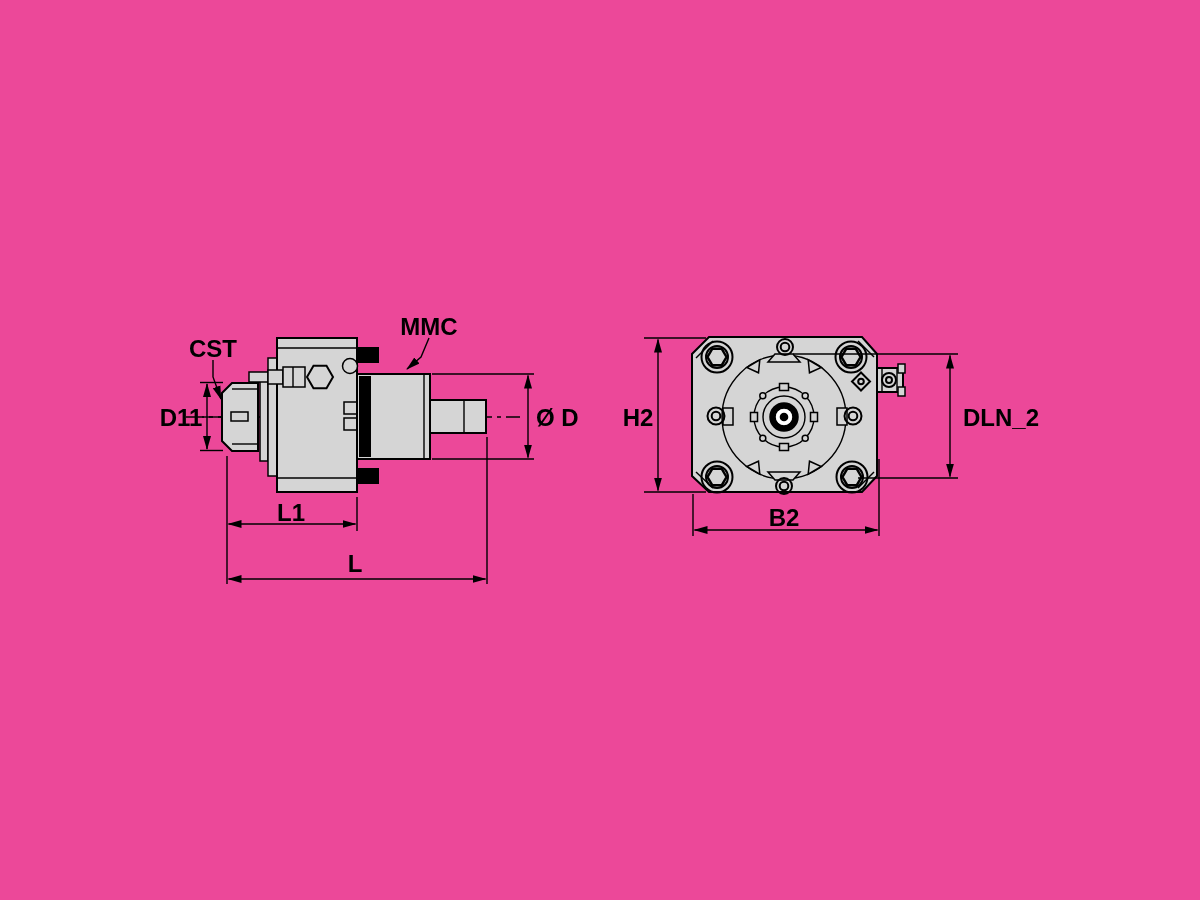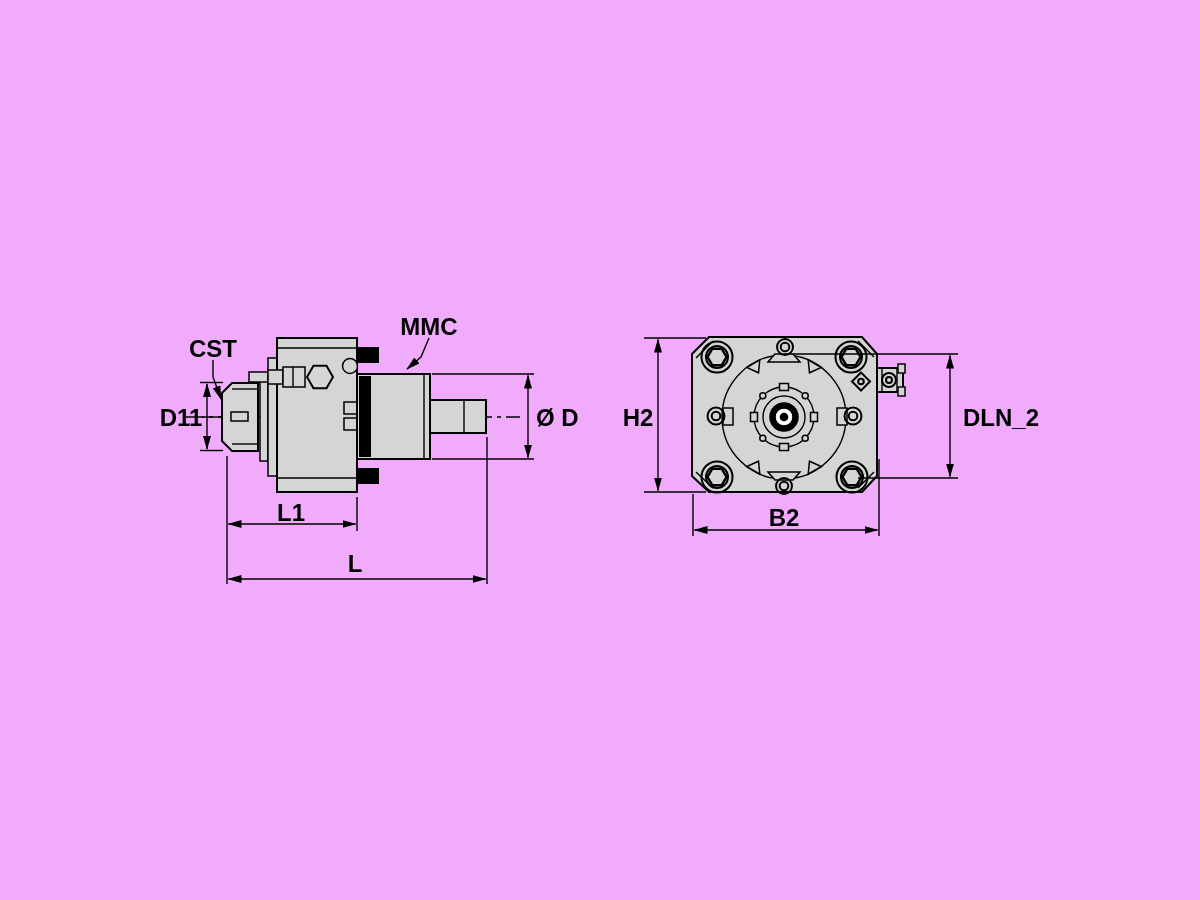--- a/index.html
+++ b/index.html
@@ -1,16 +1,16 @@
 <!DOCTYPE html>
 <html><head>
 <meta charset="utf-8">
 <style>
   html,body{margin:0;padding:0;background:#ffffff;}
-  .stage{width:1200px;height:900px;background:#f0abfc;position:relative;overflow:hidden;}
+  .stage{width:1200px;height:900px;background:#ec4899;position:relative;overflow:hidden;}
   svg{display:block;}
   .part{fill:#d5d5d5;stroke:#000;stroke-width:2;stroke-linejoin:miter;}
   .part-thin{fill:#d5d5d5;stroke:#000;stroke-width:1.5;}
   .edge{stroke:#000;stroke-width:1.4;fill:none;}
   .edge2{stroke:#000;stroke-width:2;fill:none;}
   .solid{fill:#000;stroke:none;}
   .dim{stroke:#000;stroke-width:1.4;fill:none;}
   .dim-label{font-family:"Liberation Sans", sans-serif;font-size:24px;font-weight:bold;fill:#000;}
   .cl{stroke:#000;stroke-width:1.3;stroke-dasharray:18 5 4 5;fill:none;}
 </style>

